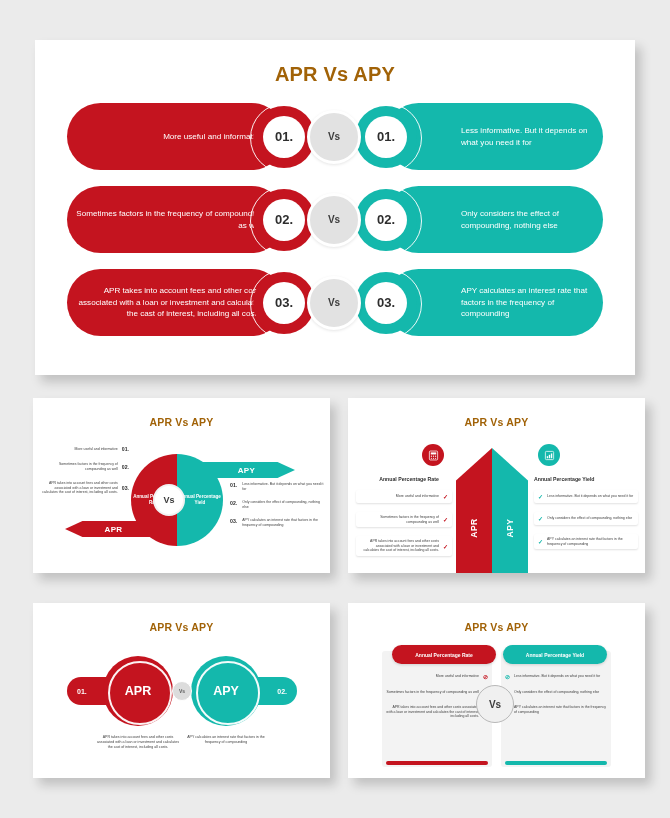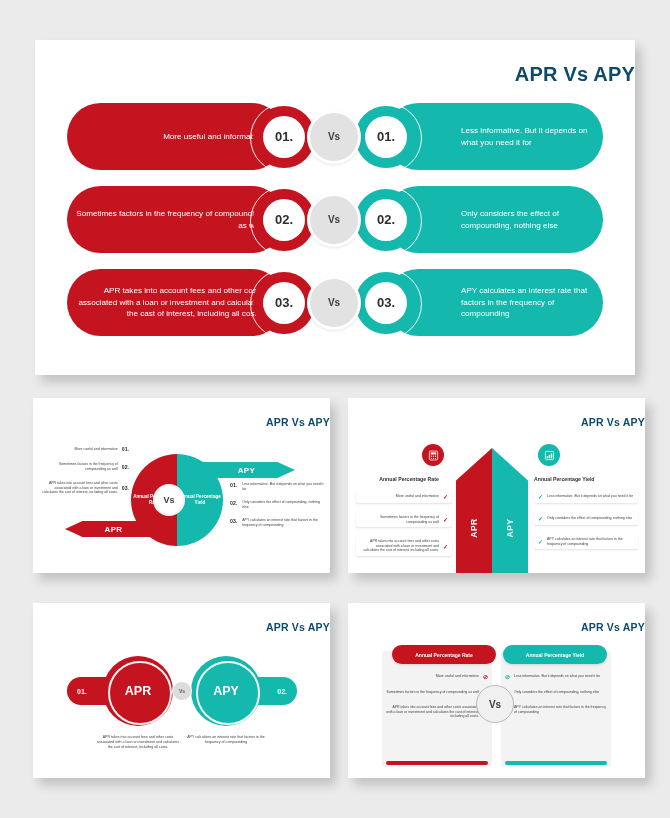--- a/index.html
+++ b/index.html
@@ -13,22 +13,22 @@
   .page { position: relative; width: 670px; height: 818px; }
 
   
   .slide {
     position: absolute;
     background: #ffffff;
     box-shadow: 6px 7px 10px rgba(0,0,0,0.18);
   }
 
   .slide-title {
-    text-align: right;
-    color: #0c4a6e;
+    text-align: center;
+    color: #a16207;
     font-weight: bold;
     letter-spacing: .2px;
   }
 
   
   #hero {
     left: 35px; top: 40px; width: 600px; height: 335px;
   }
   #hero .slide-title { font-size: 20px; margin-top: 23px; }
 

